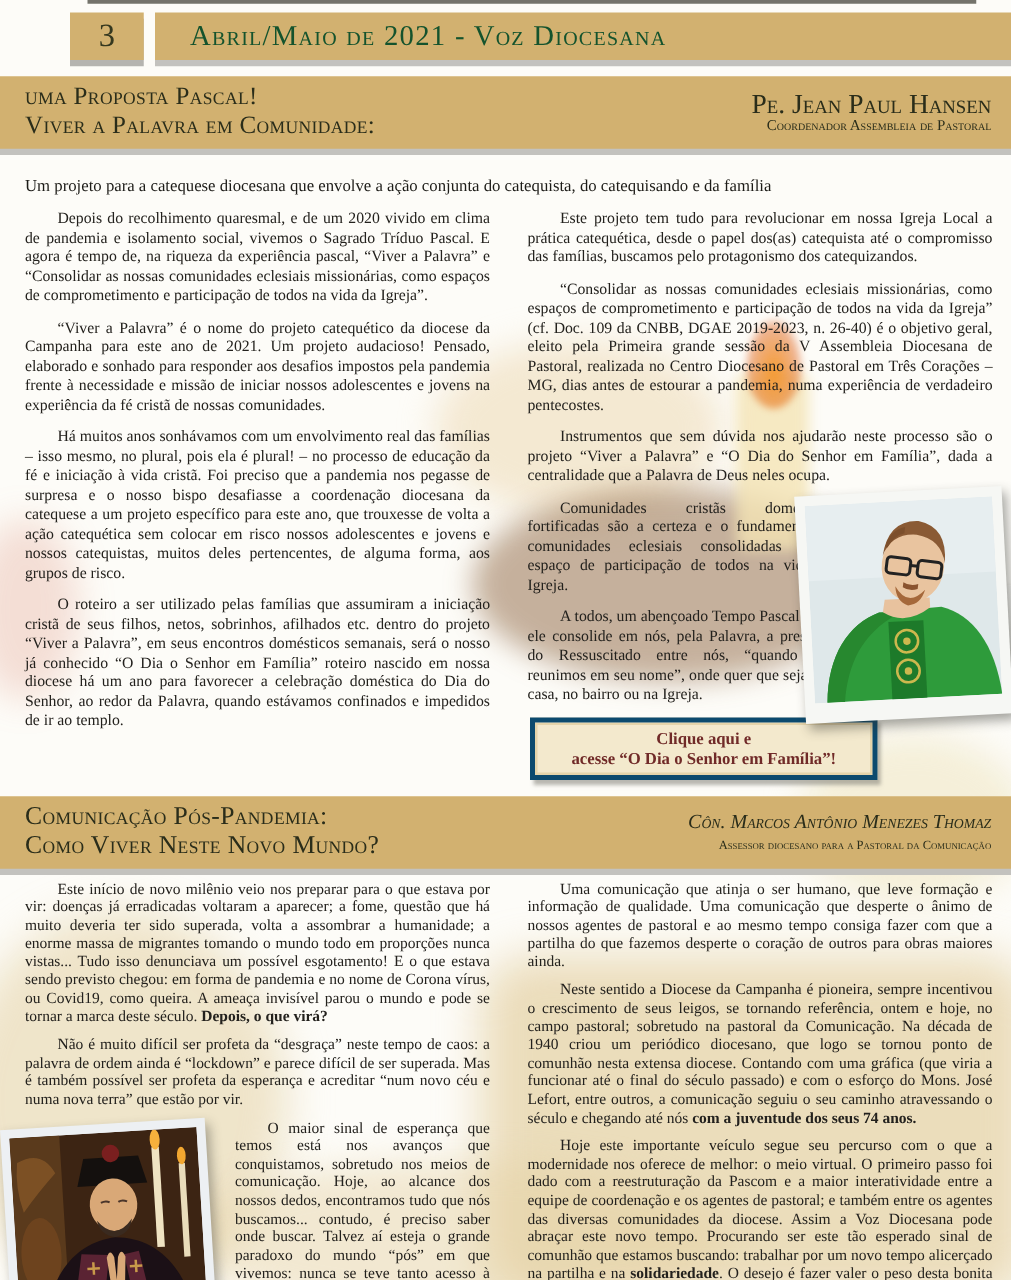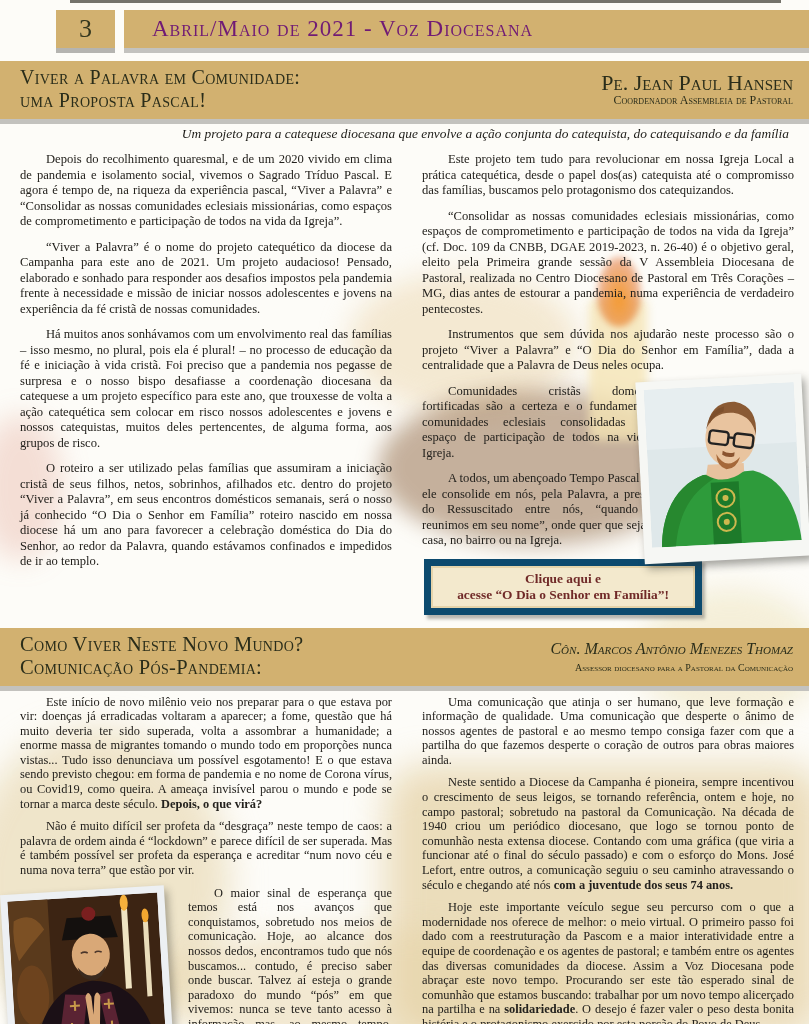--- a/index.html
+++ b/index.html
@@ -27,38 +27,38 @@
   .d-wash-mr{left:638px;top:588px;width:185px;height:135px;background:rgba(233,219,170,.4);border-radius:50%;filter:blur(14px);}
   .topline{position:absolute;left:70px;right:28px;top:0;height:3px;background:#46463c;opacity:.75;z-index:2;}
 
   .content{position:relative;z-index:1;}
 
   
   .mast-row{display:flex;gap:9px;margin:10px 0 0;padding-left:56px;height:38px;}
   .num-box{width:59px;background:#d2b170;display:flex;align-items:center;justify-content:center;
     font-size:26px;color:#35381f;box-shadow:0 5px 0 #b5b4b0;}
   .mast-bar{flex:1;background:#d2b170;display:flex;align-items:center;padding-left:28px;
-    font-variant:small-caps;font-size:23px;letter-spacing:1px;color:#701a75;box-shadow:0 5px 0 #c3c2be;}
+    font-variant:small-caps;font-size:23px;letter-spacing:1px;color:#14532d;box-shadow:0 5px 0 #c3c2be;}
 
   
   .band{position:relative;margin-top:13px;background:#d2b170;display:flex;justify-content:space-between;
     align-items:center;padding:5px 16px 7px 20px;box-shadow:0 5px 0 #c3c2be;}
   .band-title{font-variant:small-caps;color:#2a2d1a;letter-spacing:.3px;}
   .band1 .band-title{font-size:20px;line-height:23px;}
   .band2 .band-title{font-size:20.5px;line-height:23px;}
   .tl{display:block;}
   .band-author{text-align:right;color:#2a2d1a;}
   .author-name{display:block;font-variant:small-caps;}
   .author-role{display:block;font-variant:small-caps;}
   .band1 .author-name{font-size:22px;line-height:21px;}
   .band1 .author-role{font-size:12px;line-height:14px;}
   .band2 .author-name{font-size:16px;line-height:23px;font-style:italic;}
   .band2 .author-role{font-size:10px;line-height:15px;}
 
-  .lede{text-align:right;font-style:italic;font-size:13.4px;margin:7px 20px 10px;color:#1d1c18;}
+  .lede{text-align:left;font-size:13.4px;margin:22px 20px 10px;color:#1d1c18;}
 
   
   .cols{display:flex;gap:30px;padding:0 15px 0 20px;}
   .col{flex:1;text-align:justify;}
   .cols1 .col{font-size:12.6px;line-height:15.5px;}
   .cols2{margin-top:9px;}
   .cols2 .col{font-size:12.4px;line-height:14.6px;}
   .col p{margin:0 0 10px;text-indent:26px;}
   .cols2 .col p{margin:0 0 8px;}
   b{font-weight:bold;}
@@ -71,21 +71,21 @@
     box-shadow:3px 5px 9px rgba(50,50,45,.45);transform:rotate(-3deg);}
   .photo1 svg{display:block;width:150px;height:158px;}
   .a2-wrap{position:relative;min-height:212px;}
   .photo2{position:absolute;left:-14px;top:4px;width:164px;padding:7px 7px 34px;background:#edf0f3;
     box-shadow:3px 5px 9px rgba(50,50,45,.4);transform:rotate(-3.5deg);}
   .photo2 svg{display:block;width:150px;height:160px;}
   .a2-narrow{margin-left:168px;}
 
   
   .cta{display:block;margin:4px 0 0 2px;width:278px;padding:5px 4px;cursor:pointer;
-    background:#f3e9cd;border:7px solid #0c4a6e;
+    background:#f3e9cd;border:4px solid #0c4a6e;
     box-shadow:3px 4px 3px rgba(125,123,115,.55), inset 0 0 0 2px #e5d4aa;
     color:#702a28;font-weight:bold;font-size:13.4px;line-height:16px;text-align:center;
     font-family:"Liberation Serif", serif;}
   .cta-line{display:block;}
 </style>
 </head>
 <body>
 
 <div class="page">
 
@@ -109,22 +109,22 @@
       <div class="num-box">
         <span>3</span>
       </div>
       <div class="mast-bar">
         <span>Abril/Maio de 2021 - Voz Diocesana</span>
       </div>
     </div>
 
     <div class="band band1">
       <div class="band-title">
+        <span class="tl">uma Proposta Pascal!</span>
         <span class="tl">Viver a Palavra em Comunidade:</span>
-        <span class="tl">uma Proposta Pascal!</span>
       </div>
       <div class="band-author">
         <span class="author-name">Pe. Jean Paul Hansen</span>
         <span class="author-role">Coordenador Assembleia de Pastoral</span>
       </div>
     </div>
 
     <p class="lede">Um projeto para a catequese diocesana que envolve a ação conjunta do catequista, do catequisando e da família</p>
 
     <div class="cols cols1">
@@ -179,22 +179,22 @@
           <button class="cta">
             <span class="cta-line">Clique aqui e</span>
             <span class="cta-line">acesse “O Dia o Senhor em Família”!</span>
           </button>
         </div>
       </div>
     </div>
 
     <div class="band band2">
       <div class="band-title">
+        <span class="tl">Comunicação Pós-Pandemia:</span>
         <span class="tl">Como Viver Neste Novo Mundo?</span>
-        <span class="tl">Comunicação Pós-Pandemia:</span>
       </div>
       <div class="band-author">
         <span class="author-name">Côn. Marcos Antônio Menezes Thomaz</span>
         <span class="author-role">Assessor diocesano para a Pastoral da Comunicação</span>
       </div>
     </div>
 
     <div class="cols cols2">
       <div class="col">
         <p><span>Este início de novo milênio veio nos preparar para o que estava por vir: doenças já erradicadas voltaram a aparecer; a fome, questão que há muito deveria ter sido superada, volta a assombrar a humanidade; a enorme massa de migrantes tomando o mundo todo em proporções nunca vistas... Tudo isso denunciava um possível esgotamento! E o que estava sendo previsto chegou: em forma de pandemia e no nome de Corona vírus, ou Covid19, como queira. A ameaça invisível parou o mundo e pode se tornar a marca deste século. </span><b>Depois, o que virá?</b></p>

